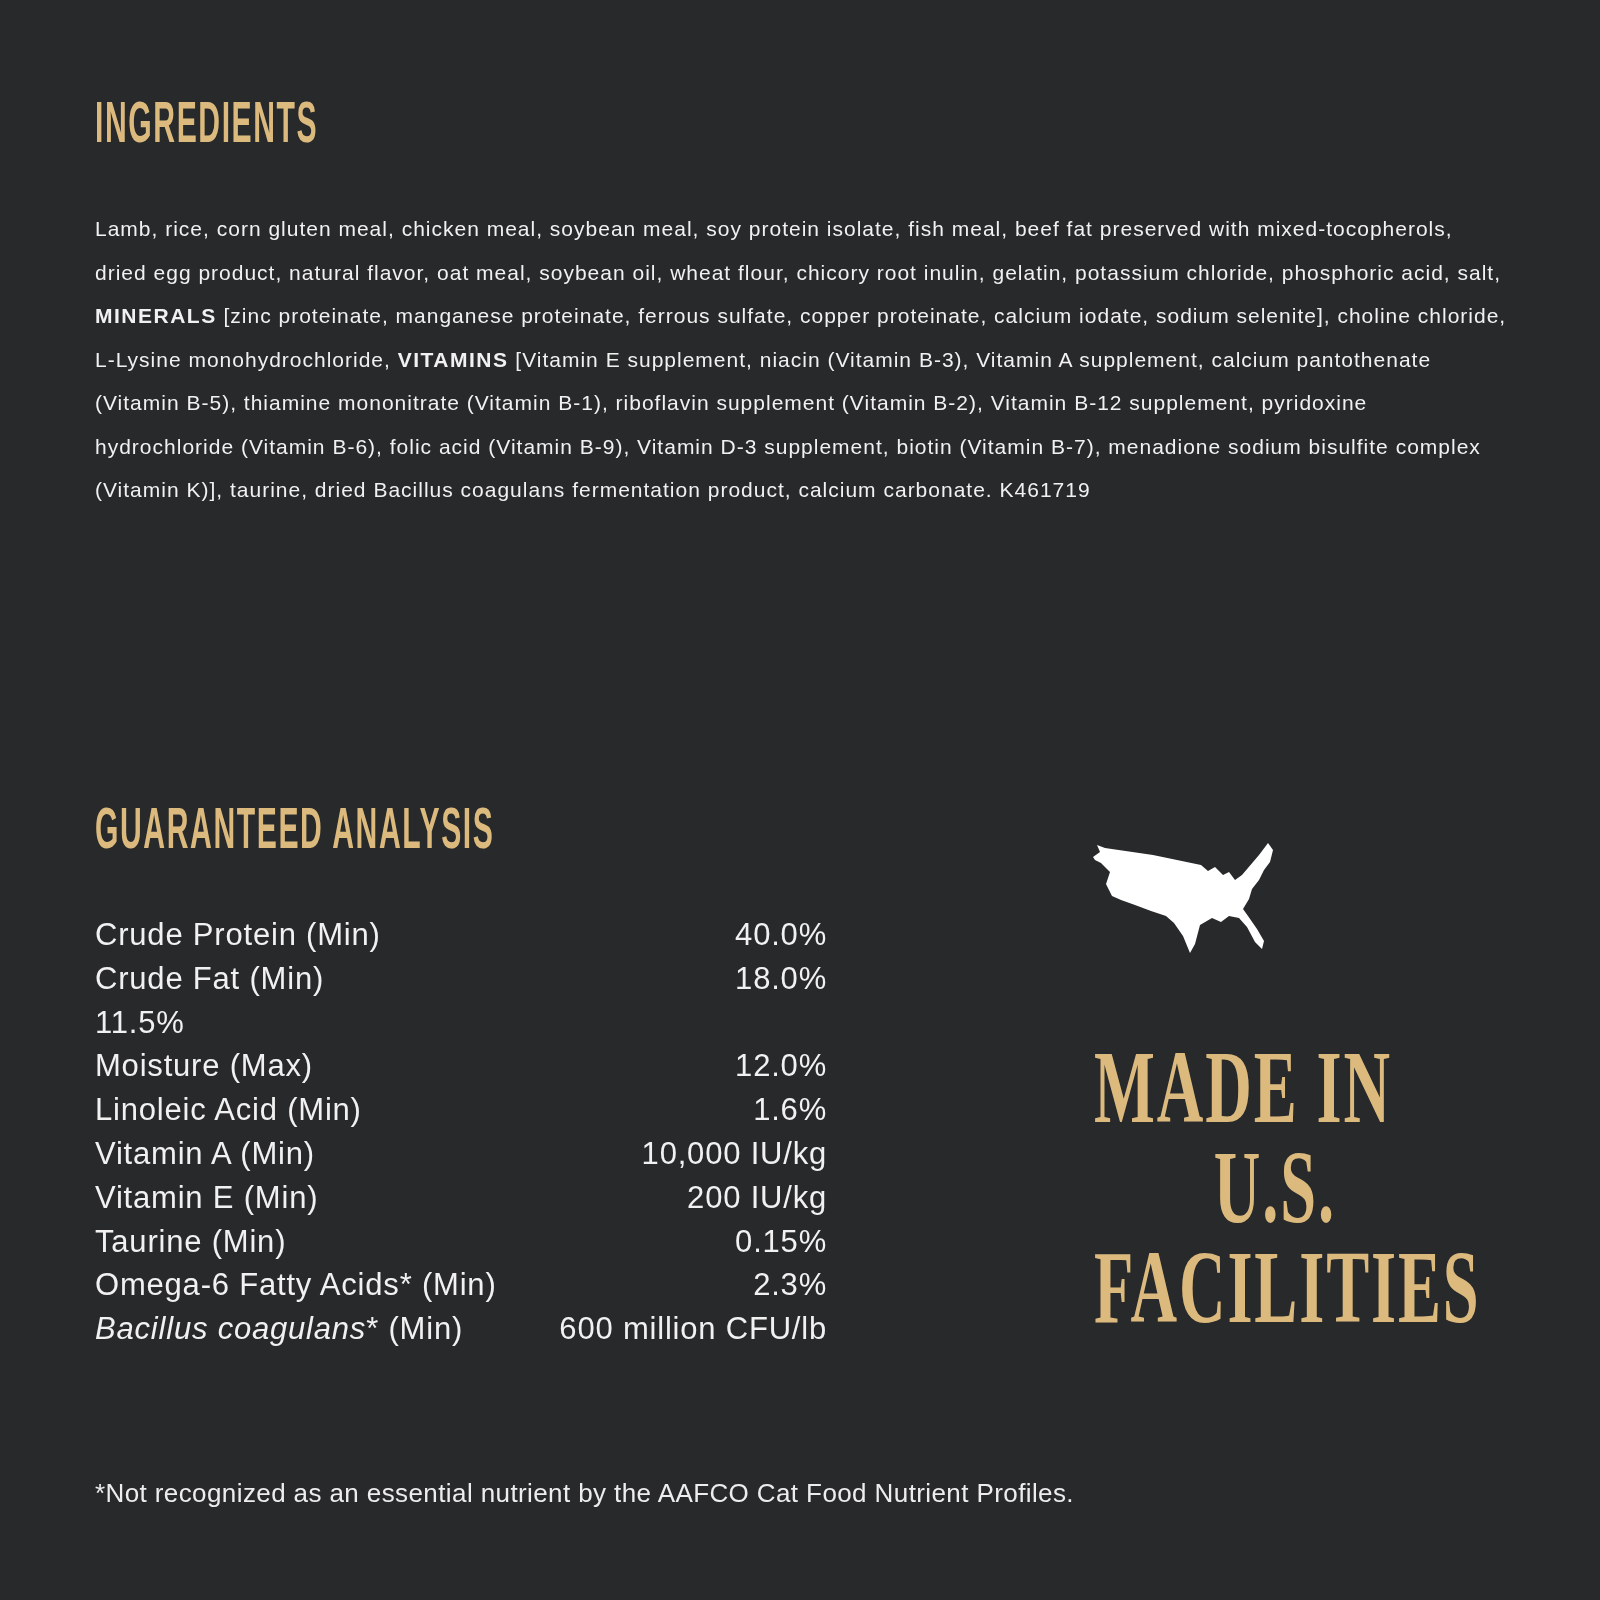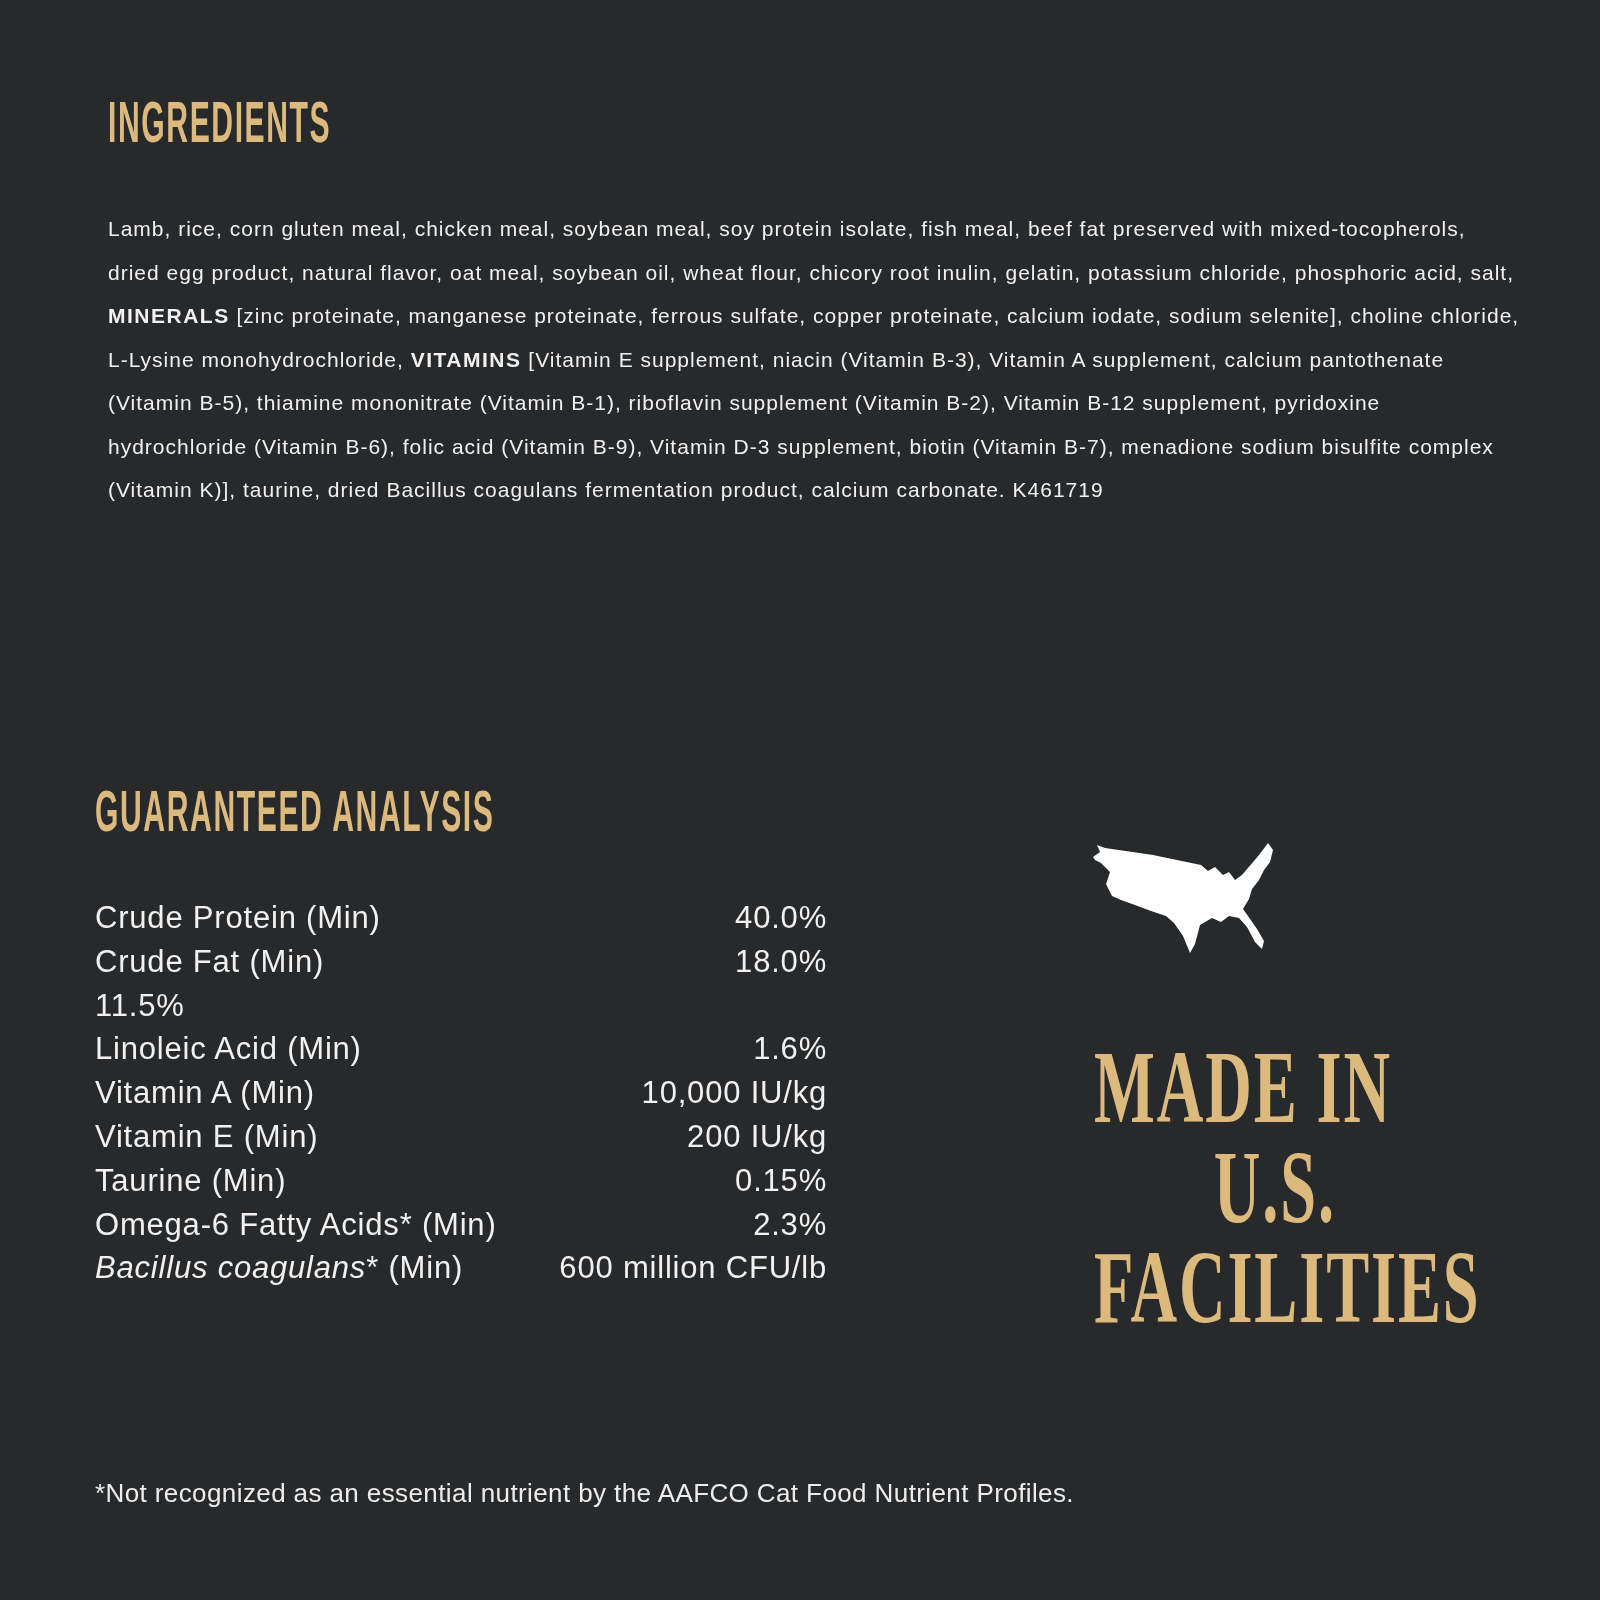--- a/index.html
+++ b/index.html
@@ -16,37 +16,37 @@
     font-weight: 700;
     font-size: 58px;
     letter-spacing: 3px;
     white-space: nowrap;
     transform: scaleX(0.52);
     transform-origin: left center;
   }
   
   .ingredients-section {
     position: absolute;
-    left: 108px;
+    left: 95px;
     top: 88px;
     width: 1415px;
   }
   .ingredients-paragraph {
     margin-top: 52px;
     font-size: 21px;
     line-height: 43.5px;
     letter-spacing: 1px;
     color: #f1f1f1;
   }
   .ingredients-paragraph .kw { font-weight: 700; letter-spacing: 1.5px; }
   
   .analysis-section {
     position: absolute;
     left: 95px;
-    top: 777px;
+    top: 794px;
     width: 732px;
   }
   .analysis-table { margin-top: 52px; }
   .analysis-row {
     display: flex;
     justify-content: space-between;
     align-items: baseline;
     font-size: 31px;
     line-height: 43.8px;
     letter-spacing: 0.8px;
@@ -102,20 +102,24 @@
       <span class="nutrient-value">40.0%</span>
     </div>
     <div class="analysis-row">
       <span class="nutrient-label">Crude Fat (Min)</span>
       <span class="nutrient-value">18.0%</span>
     </div>
     <div class="analysis-row">
       <span class="nutrient-value">11.5%</span>
     </div>
     <div class="analysis-row">
+      <span class="nutrient-label">Moisture (Max)</span>
+      <span class="nutrient-value">12.0%</span>
+    </div>
+    <div class="analysis-row">
       <span class="nutrient-label">Linoleic Acid (Min)</span>
       <span class="nutrient-value">1.6%</span>
     </div>
     <div class="analysis-row">
       <span class="nutrient-label">Vitamin A (Min)</span>
       <span class="nutrient-value">10,000 IU/kg</span>
     </div>
     <div class="analysis-row">
       <span class="nutrient-label">Vitamin E (Min)</span>
       <span class="nutrient-value">200 IU/kg</span>

